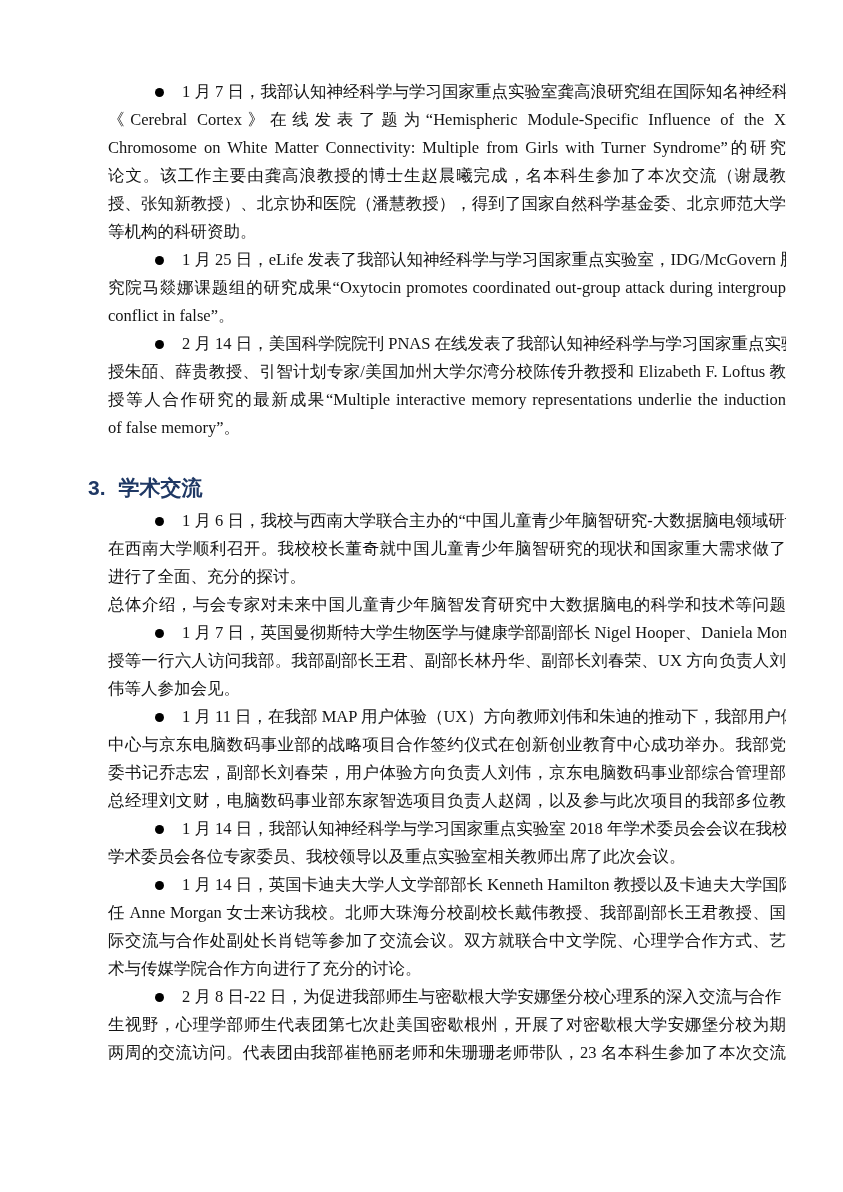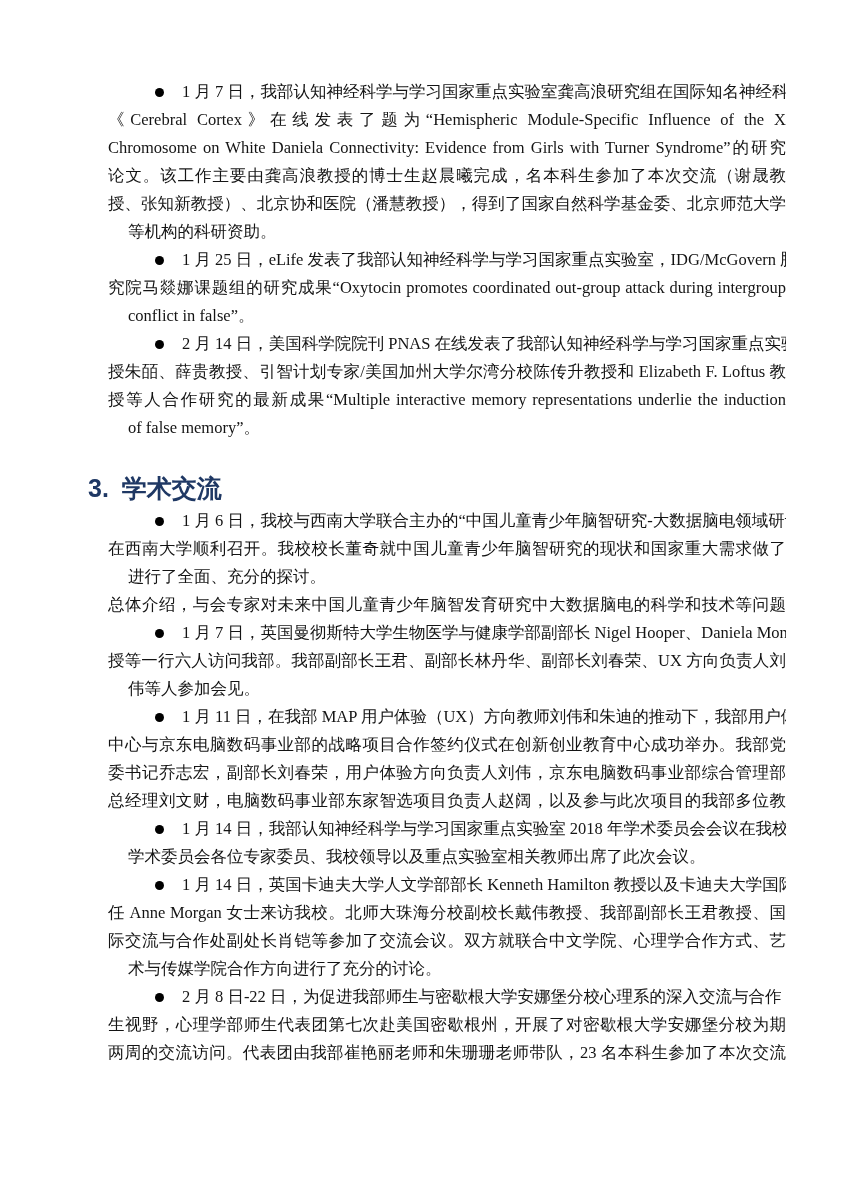--- a/index.html
+++ b/index.html
@@ -34,45 +34,45 @@
   .line {
     height: 28px;
     line-height: 28px;
     font-size: 16.5px;
     white-space: nowrap;
     text-align: justify;
     text-align-last: justify;
     overflow: hidden;
   }
   .line.first { padding-left: 74px; }
-  .line.last { text-align: left; text-align-last: left; margin-left: 20px; }
+  .line.last { text-align: left; text-align-last: left; }
 
   .section-heading {
     position: absolute;
     left: 88px; top: 474px;
     font-family: "Liberation Sans", "DejaVu Sans", sans-serif;
     font-weight: 700;
-    font-size: 25px;
+    font-size: 21px;
     line-height: 28px;
     color: #1F3864;
     white-space: nowrap;
   }
   .section-heading .num { display: inline-block; margin-right: 13px; }
 </style>
 </head>
 <body>
 
 <div class="page">
 
   <div id="section-top" class="bullet-section">
       <div class="bullet-item">
         <span class="bullet-marker"></span>
         <div class="line first">1 月 7 日，我部认知神经科学与学习国家重点实验室龚高浪研究组在国际知名神经科学杂志</div>
         <div class="line">《Cerebral Cortex》在线发表了题为“Hemispheric Module-Specific Influence of the X</div>
-        <div class="line">Chromosome on White Daniela Connectivity: Evidence from Girls with Turner Syndrome”的研究</div>
+        <div class="line">Chromosome on White Matter Connectivity: Multiple from Girls with Turner Syndrome”的研究</div>
         <div class="line">论文。该工作主要由龚高浪教授的博士生赵晨曦完成，名本科生参加了本次交流（谢晟教</div>
         <div class="line">授、张知新教授）、北京协和医院（潘慧教授），得到了国家自然科学基金委、北京师范大学</div>
         <div class="line last">等机构的科研资助。</div>
       </div>
       <div class="bullet-item">
         <span class="bullet-marker"></span>
         <div class="line first">1 月 25 日，eLife 发表了我部认知神经科学与学习国家重点实验室，IDG/McGovern 脑科学研</div>
         <div class="line">究院马燚娜课题组的研究成果“Oxytocin promotes coordinated out-group attack during intergroup</div>
         <div class="line last">conflict in false”。</div>
       </div>

